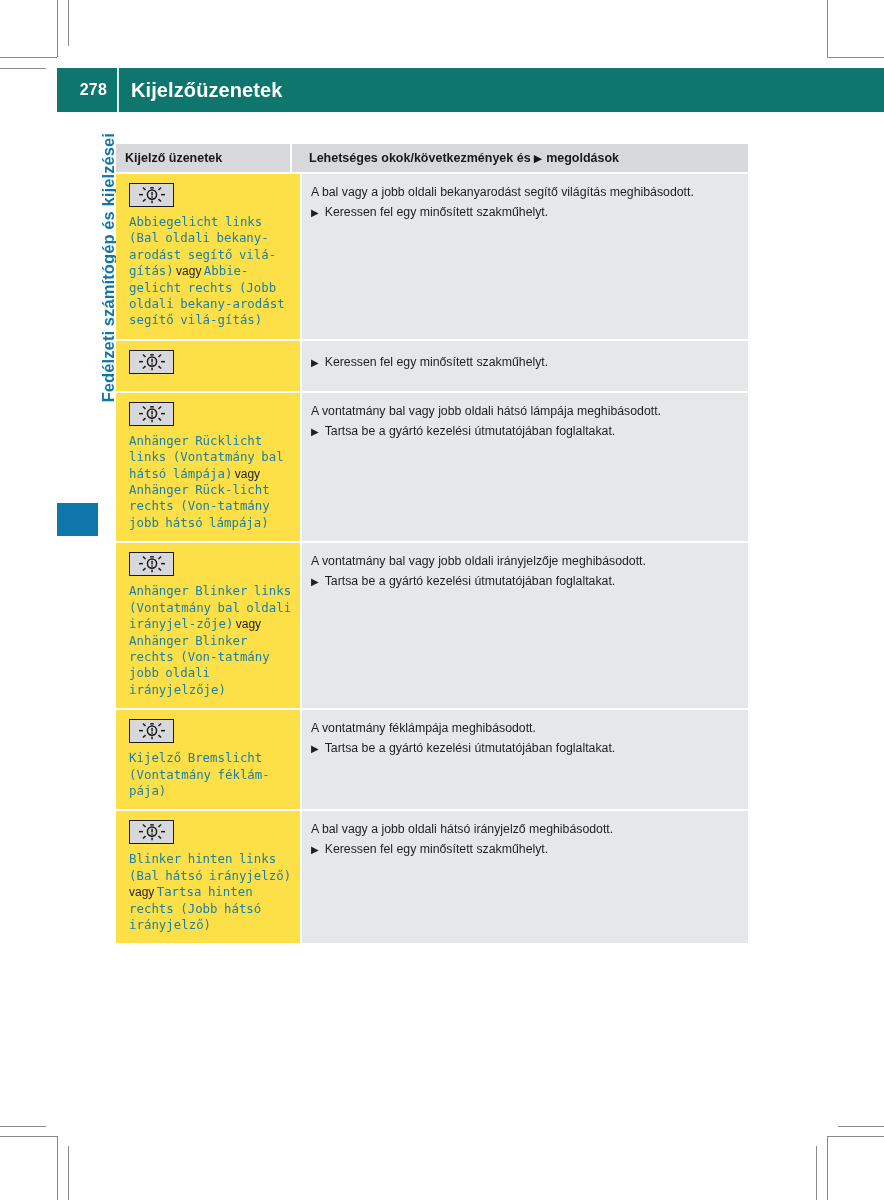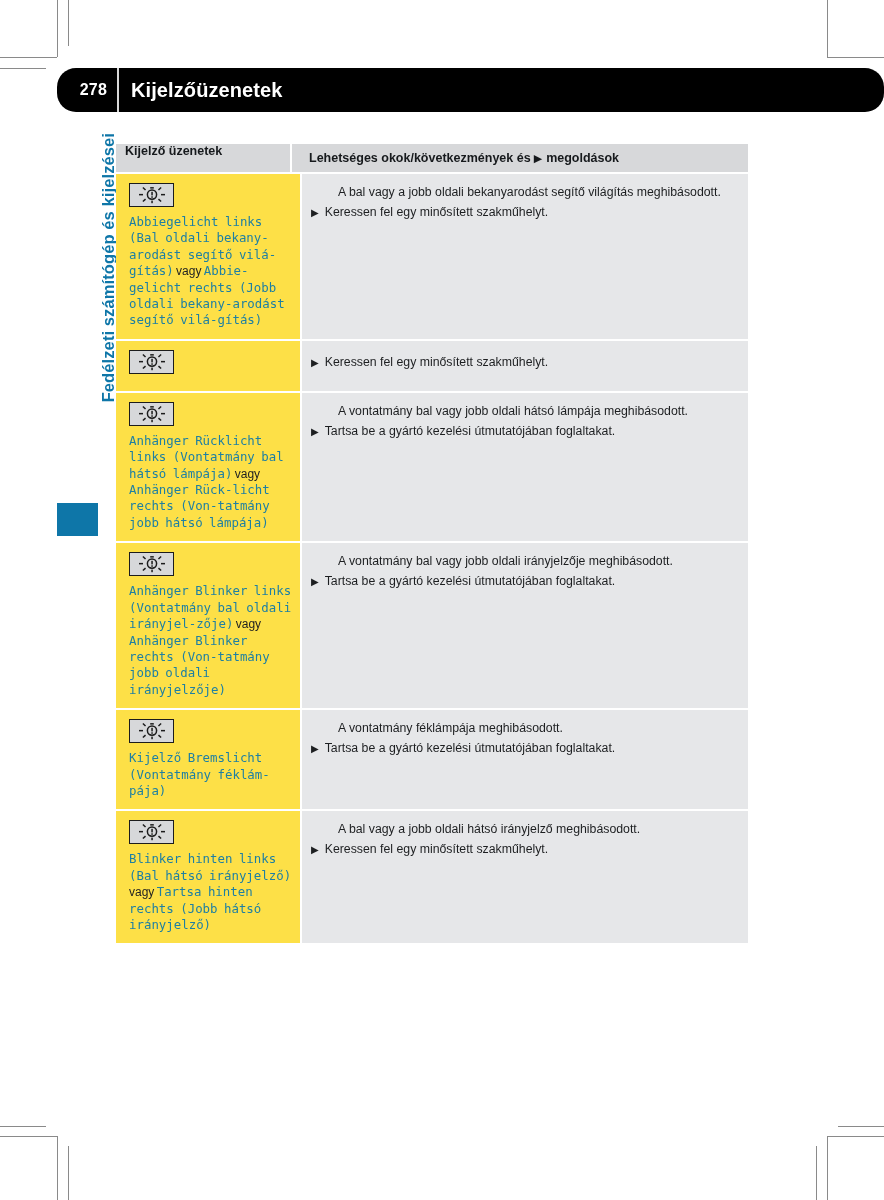--- a/index.html
+++ b/index.html
@@ -23,24 +23,23 @@
   .cm-h { height: 1px; }
   .cm-v { width: 1px; }
 
   
   #header-band {
     position: absolute;
     left: 57px;
     top: 68px;
     width: 827px;
     height: 44px;
-    background: #000000;
+    background: #0f766e;
     display: flex;
     align-items: center;
-    border-radius: 19px;
   }
   #page-number {
     width: 60px;
     text-align: right;
     color: #ffffff;
     font-size: 16px;
     font-weight: bold;
     letter-spacing: .2px;
     padding-right: 10px;
     box-sizing: border-box;
@@ -94,21 +93,21 @@
   .thead {
     display: flex;
     height: 28px;
     align-items: center;
   }
   .thead .th-left {
     width: 174px;
     background: #d7d8da;
     height: 28px;
     display: flex;
-    align-items: flex-start;
+    align-items: center;
     padding-left: 9px;
     box-sizing: border-box;
   }
   .thead .th-gap {
     width: 2px;
     height: 28px;
     background: #ffffff;
   }
   .thead .th-right {
     flex: 1;
@@ -176,21 +175,20 @@
   .msg-code .conj {
     color: #1d1f21;
     font-family: "Liberation Sans", sans-serif;
     font-size: 12px;
   }
 
   .cause {
     font-size: 12.3px;
     line-height: 17px;
     color: #1d1f21;
-    margin-left: 27px;
   }
   .remedy {
     font-size: 12.3px;
     line-height: 17px;
     color: #1d1f21;
     margin-top: 3px;
     display: flex;
     align-items: baseline;
   }
   .remedy .tri {

